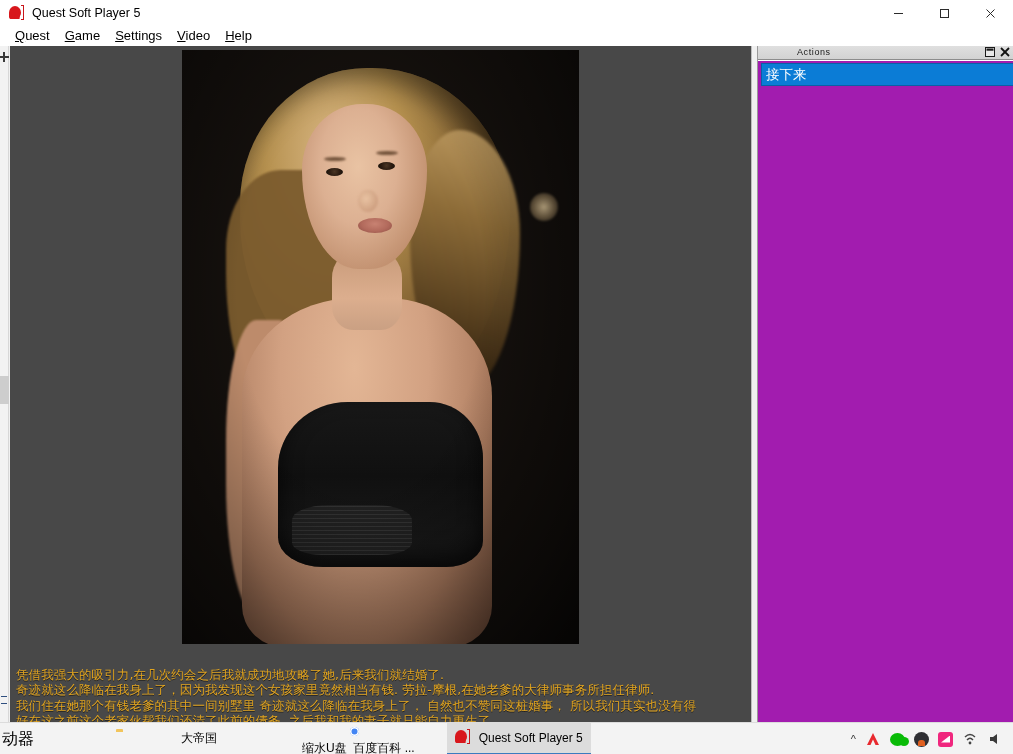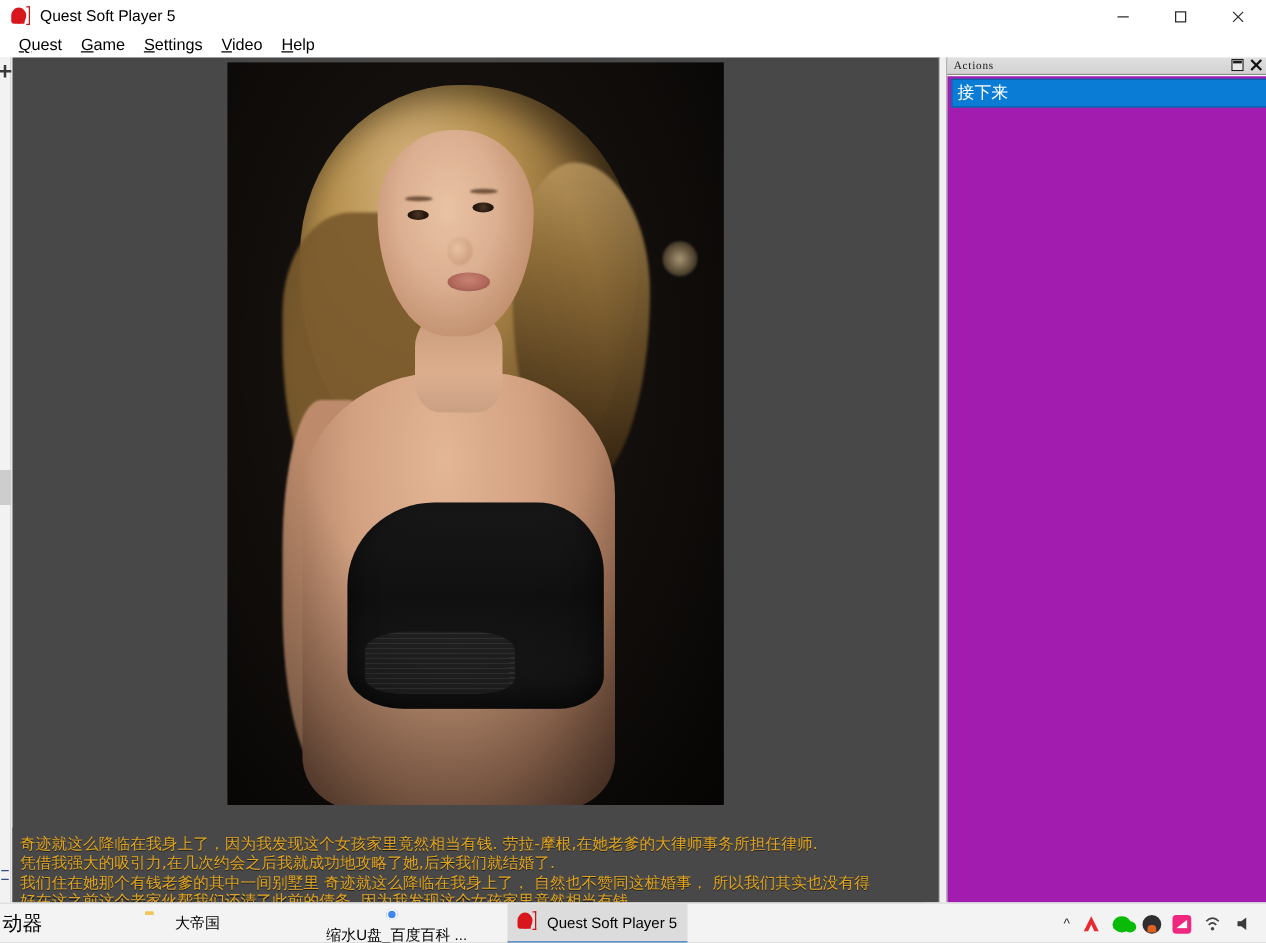--- a/index.html
+++ b/index.html
@@ -289,25 +289,26 @@
     border-left: 1px solid #9a9a9a;
   }
   .actions-header {
     position: relative;
     height: 14px;
     background: linear-gradient(180deg, #dfdfdf 0%, #d2d2d2 100%);
     border-bottom: 1px solid #8c8c8c;
     display: flex; align-items: center;
   }
   .actions-title {
-    font-family: Liberation Serif, serif;
+    font-family: Liberation Sans, sans-serif;
     font-size: 9px; color: #1a1a1a;
     letter-spacing: .6px;
     padding-left: 5px;
     line-height: 13px;
+    margin-left: 34px;
   }
   .actions-hdr-btns {
     position: absolute; right: 3px; top: 1px;
     display: flex; gap: 5px; align-items: center;
   }
   .hdr-icon { width: 10px; height: 10px; display:block; }
 
   .actions-list {
     position: absolute; left: 0; top: 15px;
     width: 280px; height: 661px;
@@ -456,24 +457,24 @@
         <div class="pic-eye r"></div>
         <div class="pic-nose"></div>
         <div class="pic-lips"></div>
         <div class="pic-top"></div>
         <div class="pic-top-mesh"></div>
         <div class="pic-vignette"></div>
       </div>
     </div>
 
     <div class="textpanel">
+      <div class="textline">凭借我强大的吸引力,在几次约会之后我就成功地攻略了她,后来我们就结婚了.</div>
       <div class="textline">奇迹就这么降临在我身上了，因为我发现这个女孩家里竟然相当有钱. 劳拉-摩根,在她老爹的大律师事务所担任律师.</div>
-      <div class="textline">凭借我强大的吸引力,在几次约会之后我就成功地攻略了她,后来我们就结婚了.</div>
       <div class="textline">  我们住在她那个有钱老爹的其中一间别墅里 奇迹就这么降临在我身上了， 自然也不赞同这桩婚事， 所以我们其实也没有得</div>
-      <div class="textline">好在这之前这个老家伙帮我们还清了此前的债务, 因为我发现这个女孩家里竟然相当有钱</div>
+      <div class="textline">好在这之前这个老家伙帮我们还清了此前的债务, 之后我和我的妻子就只能自力更生了</div>
     </div>
 
     <div class="text-scroll"></div>
 
     <div class="actions">
       <div class="actions-header">
         <div class="actions-title">Actions</div>
         <div class="actions-hdr-btns">
           <svg class="hdr-icon" viewBox="0 0 10 10">
             <rect x="0.5" y="0.5" width="9" height="9" fill="#e8e8e8" stroke="#1a1a1a"></rect>
@@ -490,21 +491,21 @@
       </div>
     </div>
 
   </div>
 
   <div class="taskbar">
     <div class="tb-partial">
       <span>动器</span>
     </div>
 
-    <div class="tb-item" style="margin-left:108px;">
+    <div class="tb-item" style="margin-left:108px;gap:41px;">
       <span class="tb-icon"><span class="folder-icon"></span></span>
       <span class="tb-label">大帝国</span>
     </div>
 
     <div class="tb-item" style="margin-left:62px;flex-direction:column;">
       <span class="tb-icon"><span class="chrome-icon"></span></span>
       <span class="tb-label">缩水U盘_百度百科 ...</span>
     </div>
 
     <div class="tb-item active" style="margin-left:24px;">

